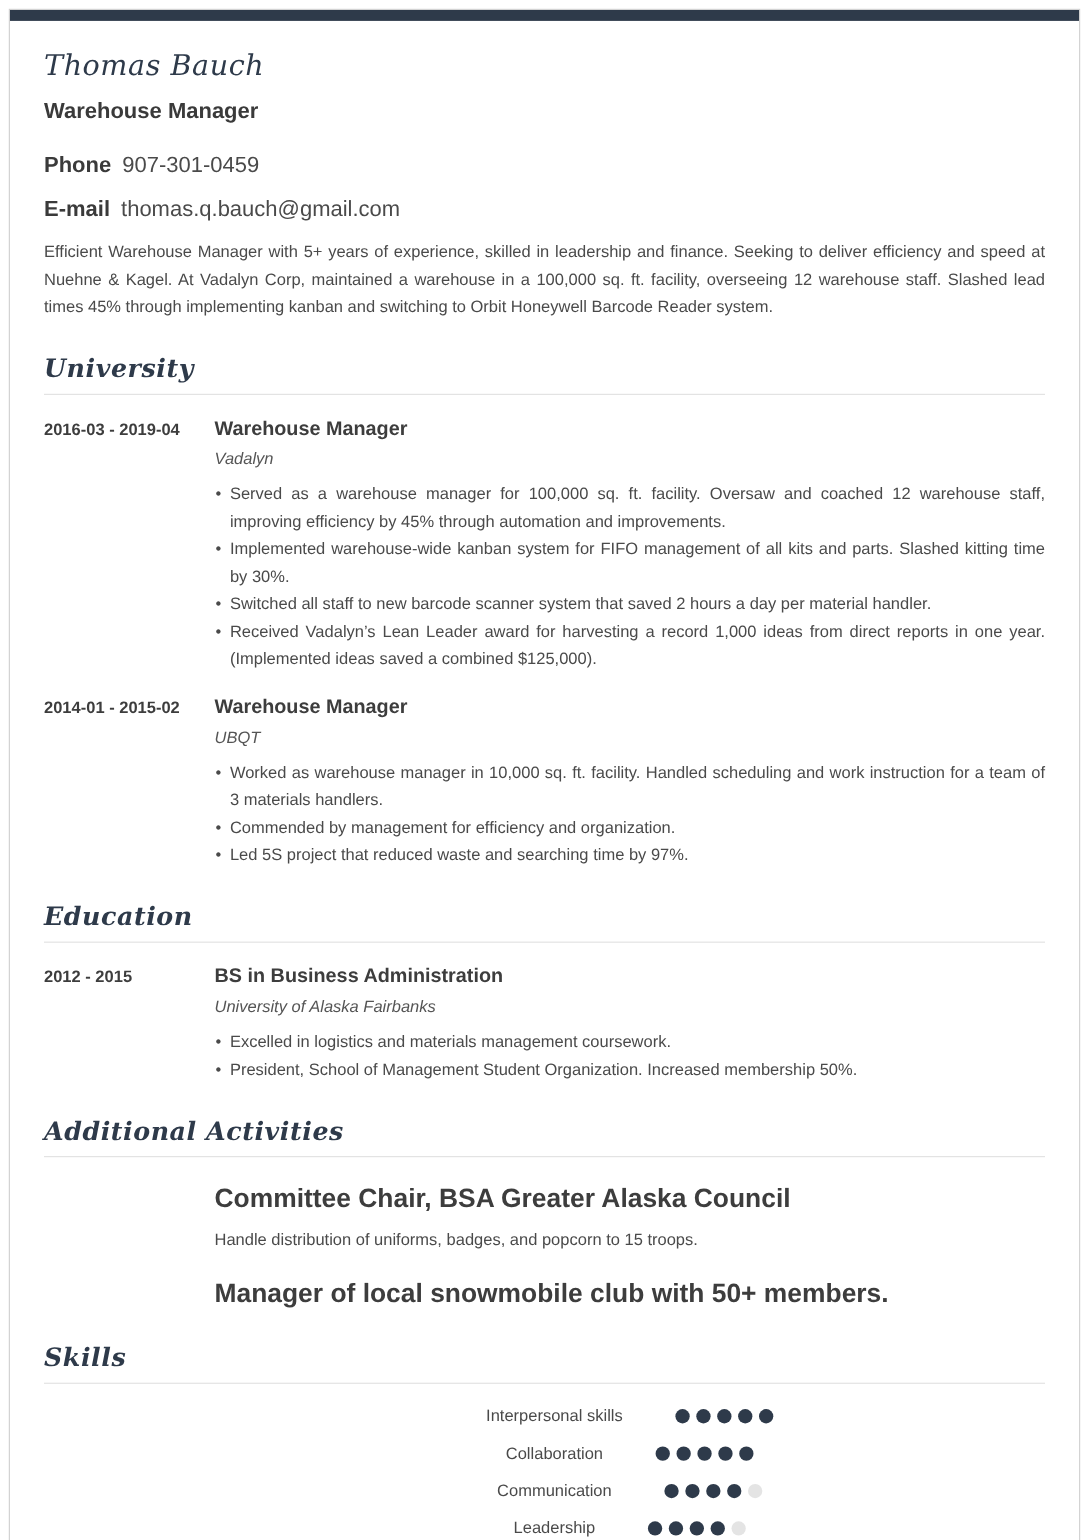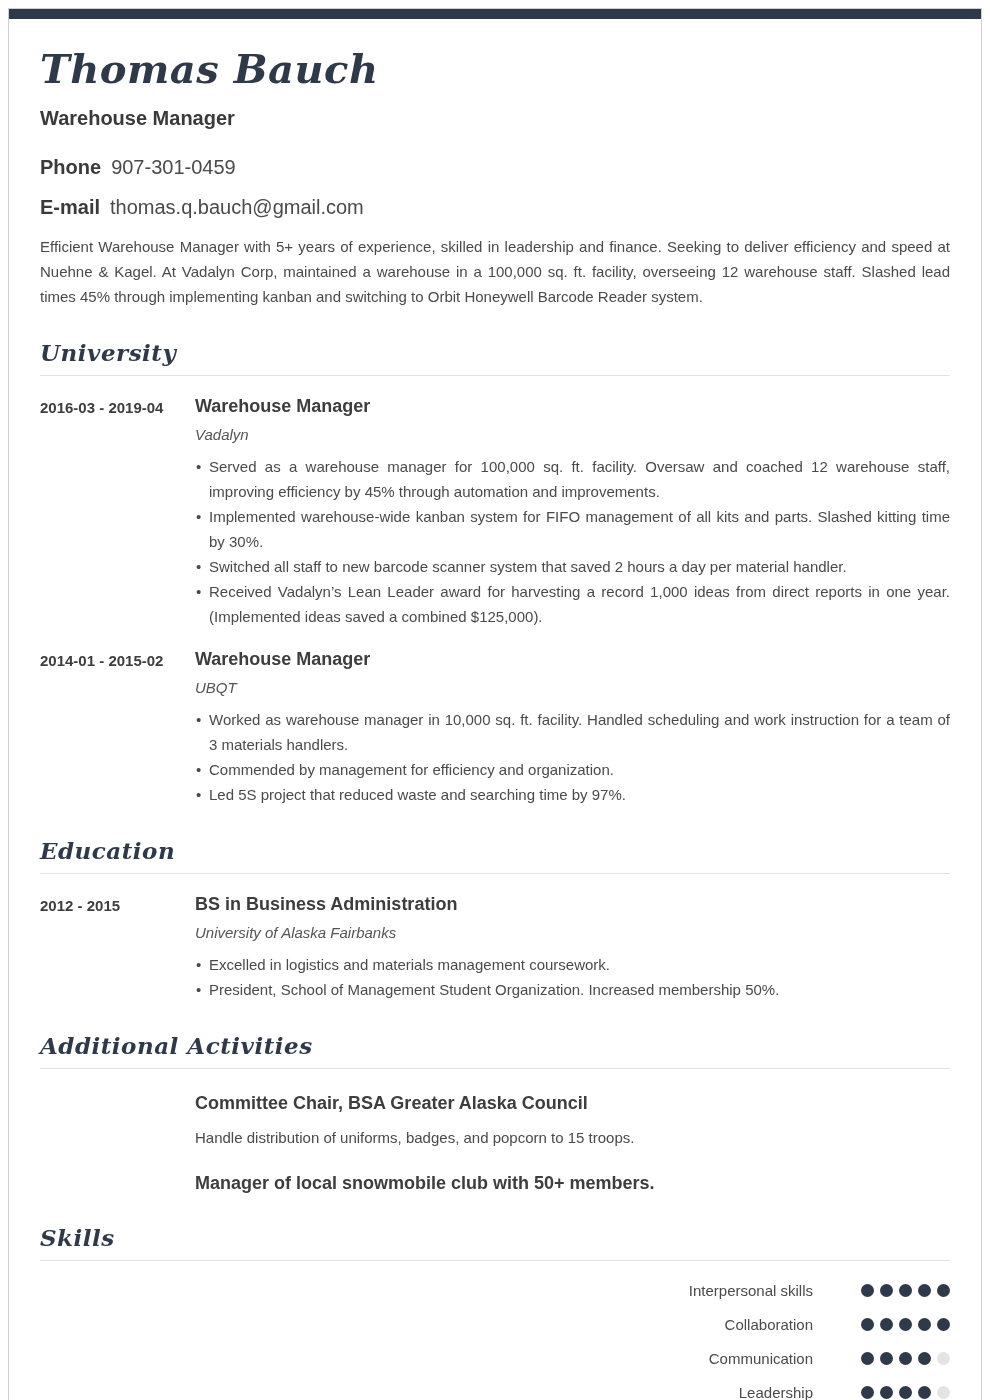--- a/index.html
+++ b/index.html
@@ -19,22 +19,22 @@
   }
   .topbar {
     height: 10px;
     background: #2e3a4a;
   }
   .content { padding: 0 31px 40px 31px; }
 
   .name {
     font-family: "DejaVu Serif", serif;
     font-style: italic;
-    font-weight: bold;
-    font-size: 40px;
+    font-weight: normal;
+    font-size: 26px;
     letter-spacing: 0.5px;
     color: #2e3a4a;
     margin: 26px 0 0 0;
   }
   .job-headline {
     font-size: 20px;
     font-weight: bold;
     color: #3a3a3a;
     margin-top: 15px;
   }
@@ -99,36 +99,36 @@
   }
   .bullet::before {
     content: "\2022";
     position: absolute;
     left: 1px;
     color: #4a4a4a;
   }
 
   .indent-block { margin-left: 155px; }
   .activity-title {
-    font-size: 18px;
+    font-size: 24px;
     font-weight: bold;
     color: #3d3d3d;
     margin-top: 24px;
   }
   .activity-desc {
     font-size: 15px;
     color: #4a4a4a;
     margin-top: 13px;
     line-height: 22px;
   }
 
   .skills-list { margin-left: 155px; margin-top: 12px; }
   .skill-row {
     display: flex;
-    justify-content: flex-end;
+    justify-content: center;
     align-items: center;
     height: 34px;
     gap: 42px;
   }
   .skill-label { font-size: 15px; color: #4a4a4a; }
   .skill-dots { white-space: nowrap; font-size: 0; }
   .dot {
     display: inline-block;
     width: 13px;
     height: 13px;

